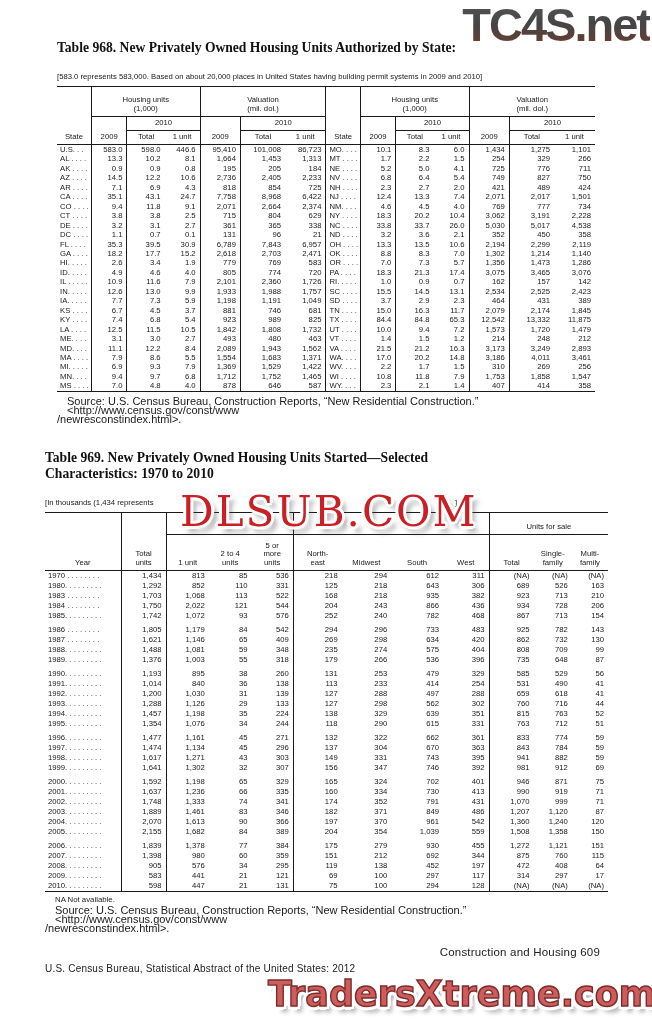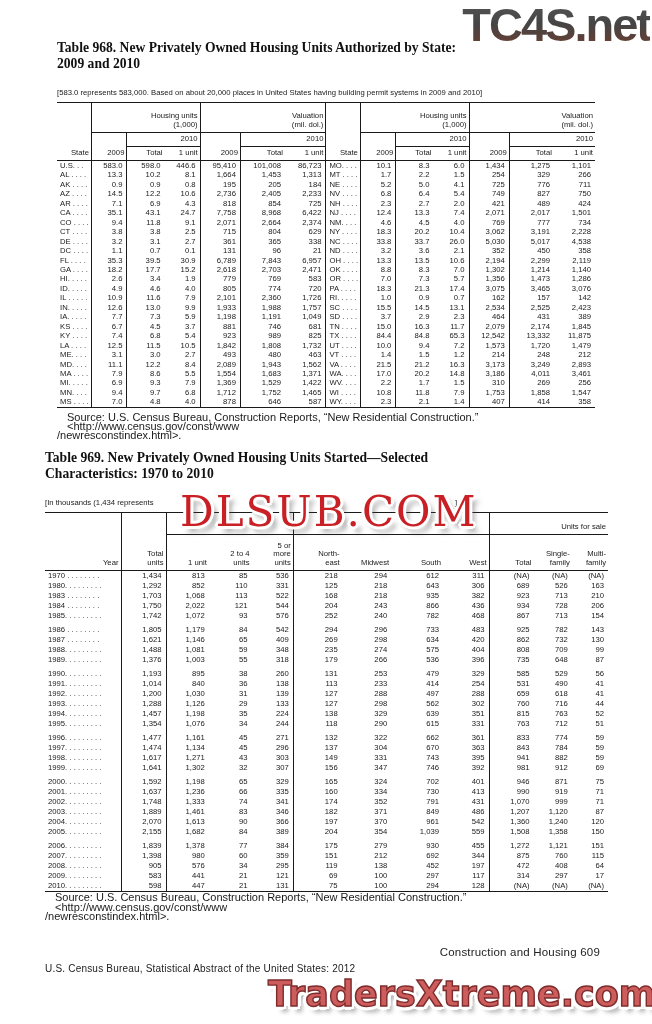--- a/index.html
+++ b/index.html
@@ -32,21 +32,21 @@
   .tbl-note{font-size:7.7px;line-height:9px;margin-top:16px;position:relative;height:10px;white-space:nowrap}
   .note-frag-s{position:absolute;left:375px;top:0}
   .note-frag-close{position:absolute;left:410px;top:0}
   .src{font-size:11px;line-height:9.2px;margin-top:5px}
   .src .ind{padding-left:10px;display:block}
   .fn{font-size:7.8px;line-height:9.2px;margin-top:3px;padding-left:10px}
 
   
   .dtable{border-collapse:collapse;table-layout:fixed;width:100%;margin-top:4px;
           border-top:1.6px solid #1a1a1a;border-bottom:1.6px solid #1a1a1a}
-  .dtable th{font-weight:normal;text-align:right;vertical-align:bottom;white-space:pre-line;
+  .dtable th{font-weight:normal;text-align:center;vertical-align:bottom;white-space:pre-line;
              font-size:7.7px;line-height:8.8px;padding:1px 2px 2px}
   .dtable td{font-size:7.7px;padding:0 4px 0 2px;white-space:nowrap;overflow:hidden}
   .t968 td{line-height:9.45px}
   .t969 td{line-height:10.1px}
   .dtable td.num{text-align:right}
   .dtable td.lbl{text-align:left;padding-left:3px}
   .br{border-right:1px solid #1a1a1a}
   .bb{border-bottom:1px solid #1a1a1a}
   .vmid{vertical-align:middle}
   .h30{height:30px}.h14{height:14px}.h22{height:22px}.h36{height:36px}
@@ -61,21 +61,20 @@
 </head>
 <body>
 
 <div class="page">
 
   <div class="wm-tc4s">TC4S.net</div>
 
   <div class="sec968">
     <div class="tbl-title">
       <div>Table 968. New Privately Owned Housing Units Authorized by State:</div>
-      <div>2009 and 2010</div>
     </div>
     <div class="tbl-note">[583.0 represents 583,000. Based on about 20,000 places in United States having building permit systems in 2009 and 2010]</div>
 
     <table class="dtable t968">
       <colgroup>
         <col style="width:6.4%">
           <col style="width:6.6%">
           <col style="width:7.0%">
           <col style="width:6.6%">
         <col style="width:7.5%">
@@ -1094,20 +1093,21 @@
             <td class="num">100</td>
             <td class="num">294</td>
             <td class="num br">128</td>
             <td class="num">(NA)</td>
             <td class="num">(NA)</td>
             <td class="num">(NA)</td>
           </tr>
         </tbody>
     </table>
 
+    <div class="fn">NA Not available.</div>
     <div class="src" style="margin-top:1px">
       <span class="ind">Source: U.S. Census Bureau, Construction Reports, “New Residential Construction.” &lt;http://www.census.gov/const/www</span>
       <span>/newresconstindex.html&gt;.</span>
     </div>
   </div>
 
   <div class="pf-right">Construction and Housing  609</div>
   <div class="pf-left">U.S. Census Bureau, Statistical Abstract of the United States: 2012</div>
 
   <div class="wm-dlsub">DLSUB.COM</div>

